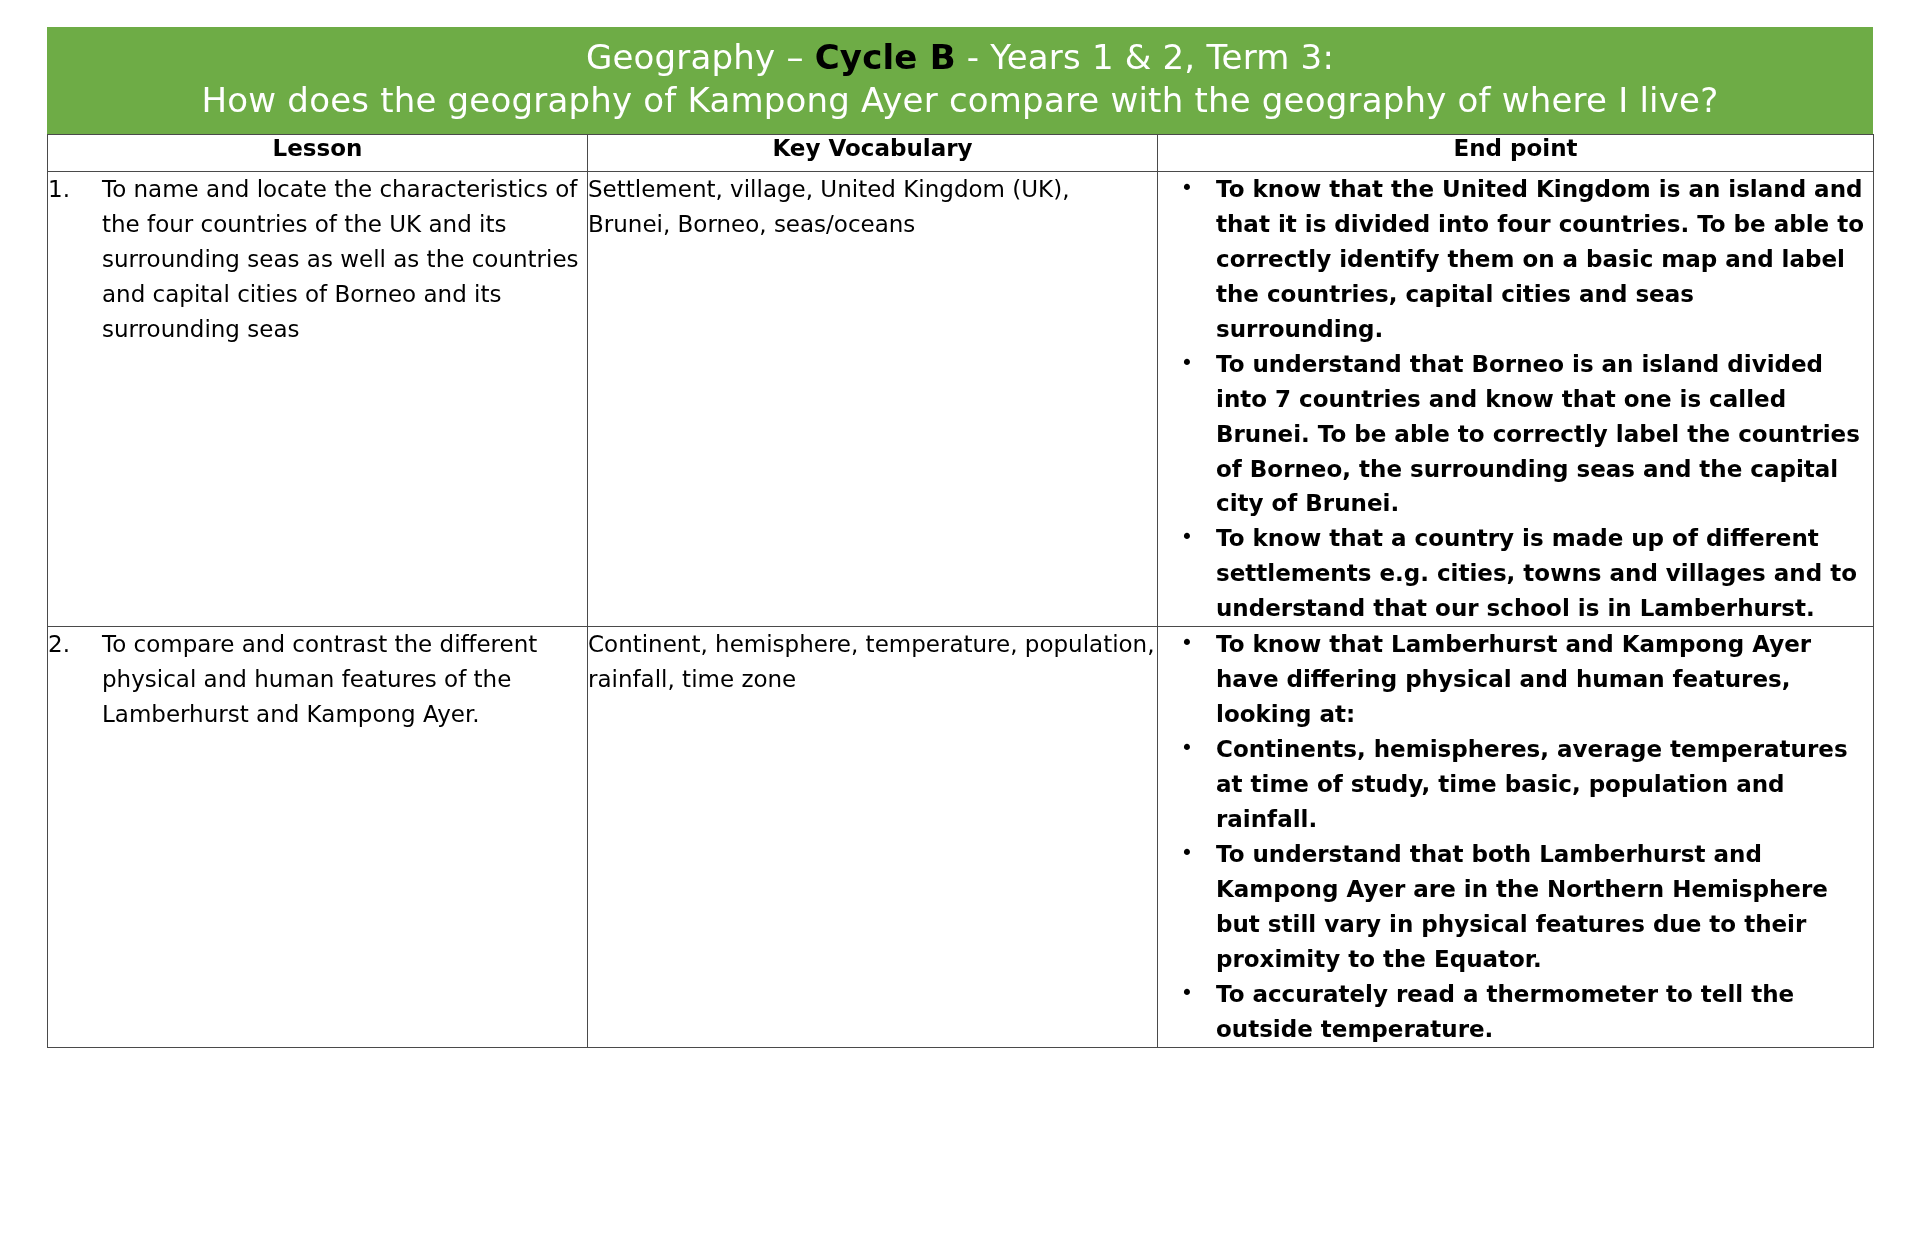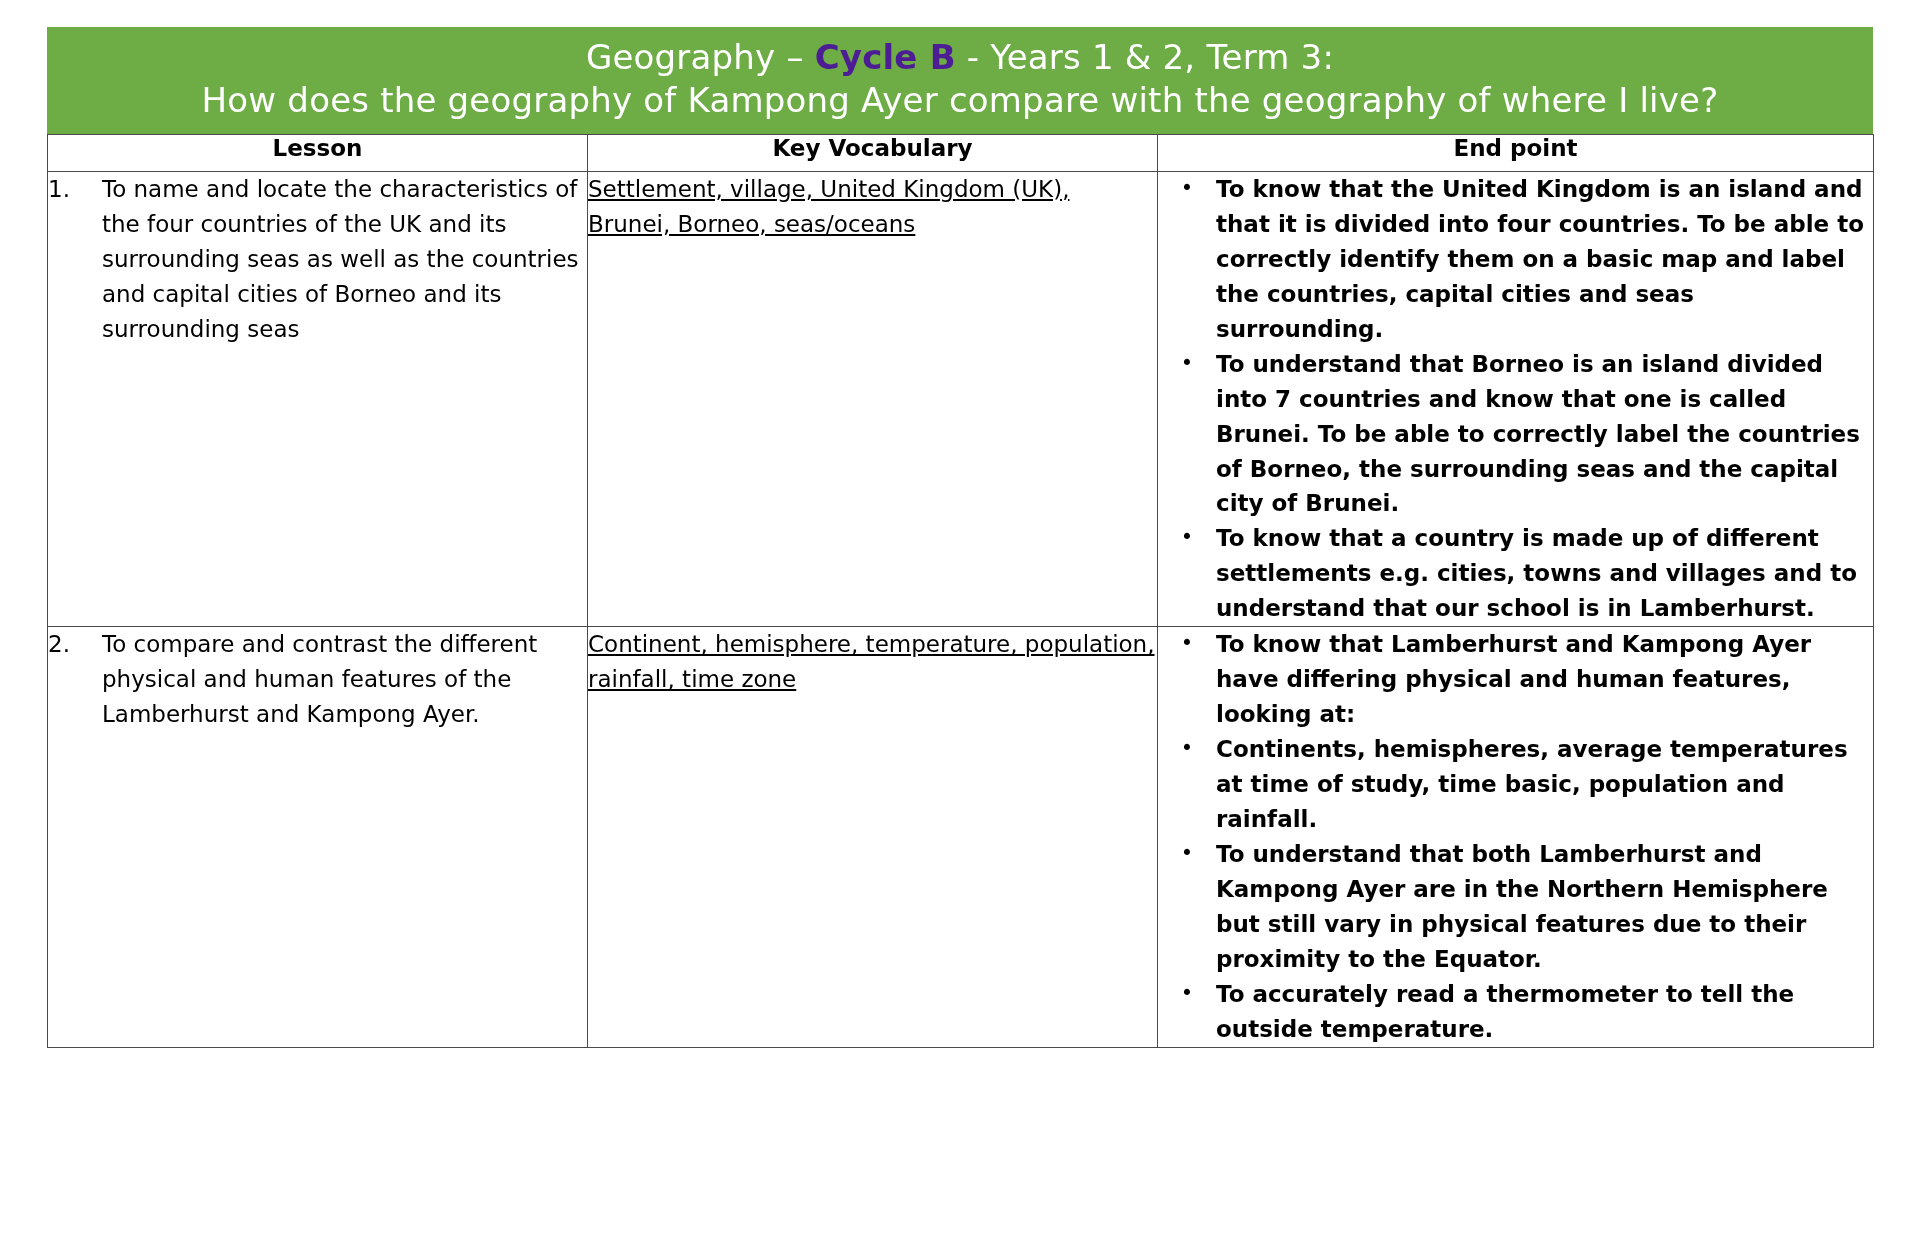--- a/index.html
+++ b/index.html
@@ -85,21 +85,20 @@
     flex: 0 0 54px;
     text-align: left;
   }
   .lesson-text { flex: 1 1 auto; }
 
   
   .vocab-cell {
     padding: 10px 14px 14px 14px;
     font-size: 23px;
     line-height: 1.52;
-    text-decoration: underline;
   }
 
   
   .end-cell { padding: 10px 10px 14px 0; }
   ul.end-list {
     list-style: none;
     margin: 0;
     padding: 0;
   }
   ul.end-list > li {
@@ -116,21 +115,21 @@
     line-height: 1.55;
   }
   .end-text { flex: 1 1 auto; padding-right: 6px; font-weight: bold; }
 </style>
 </head>
 <body>
 
 <div id="page">
 
   <div class="banner" style="background: rgb(110, 172, 70); color: rgb(255, 255, 255); border-color: rgb(110, 172, 70);">
-    <div class="banner-line banner-line-1"><span>Geography – </span><span class="cycle-accent" style="color: #4c1d95;">Cycle B</span><span> - Years 1 &amp; 2, Term 3:</span></div>
+    <div class="banner-line banner-line-1"><span>Geography – </span><span class="cycle-accent" style="color: #000000;">Cycle B</span><span> - Years 1 &amp; 2, Term 3:</span></div>
     <div class="banner-line banner-line-2">How does the geography of Kampong Ayer compare with the geography of where I live?</div>
   </div>
 
   <table class="curriculum">
     <colgroup>
       <col class="c-lesson">
       <col class="c-vocab">
       <col class="c-end">
     </colgroup>
     <thead>

